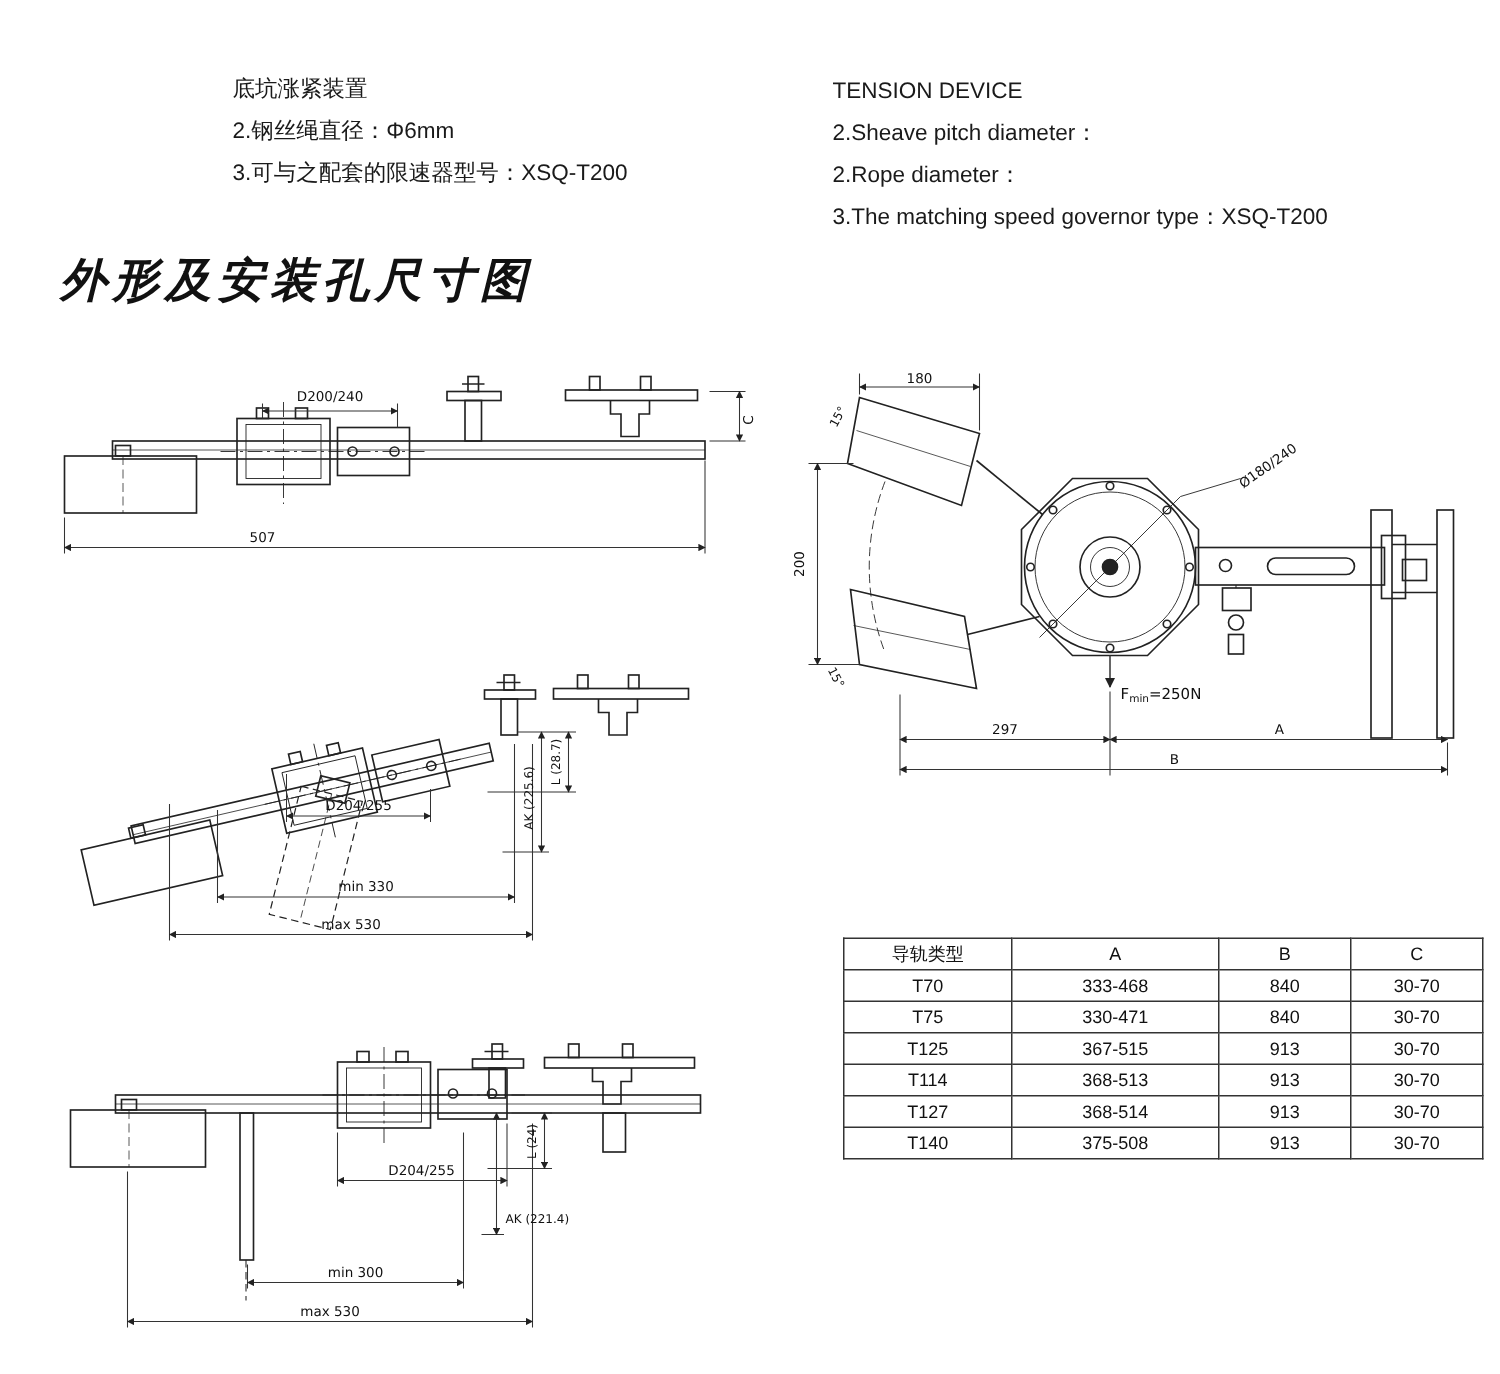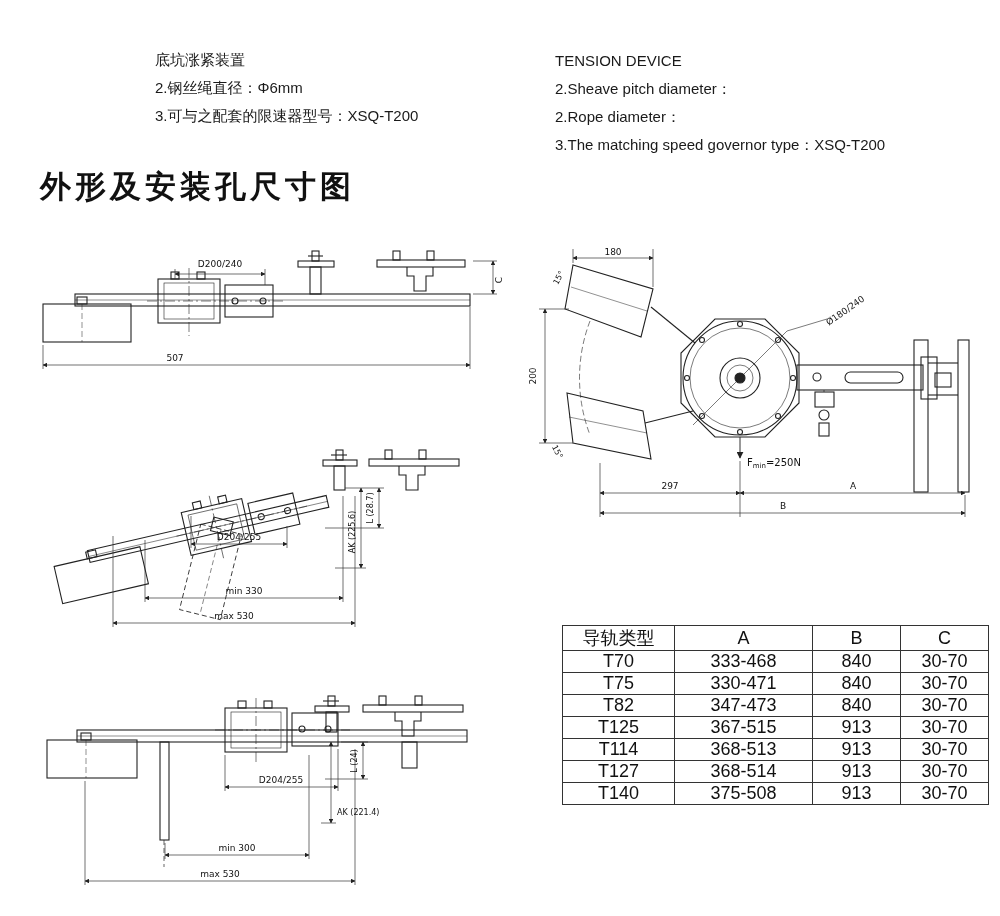--- a/index.html
+++ b/index.html
@@ -6,27 +6,27 @@
   html,body { background:#fff; }
   body {
     width:1000px; height:916px; position:relative; overflow:hidden;
     font-family:"Liberation Sans","DejaVu Sans",sans-serif; color:#1a1a1a;
   }
   .cn-specs { position:absolute; left:155px; top:18px; font-size:15px; line-height:28px;margin-top:28px; }
   .en-specs { position:absolute; left:555px; top:28px; font-size:15px; line-height:28px;margin-top:19px; }
   .section-title {
     position:absolute; left:40px; top:166px;
     font-family:"DejaVu Serif","Liberation Serif",serif;
-    font-weight:bold; font-size:31px; letter-spacing:4px; color:#111;
+    font-style:italic; font-weight:bold; font-size:31px; letter-spacing:4px; color:#111;
   }
   .drawing { position:absolute; }
   svg text { font-family:"DejaVu Sans","Liberation Sans",sans-serif; }
   table.spec {
     position:absolute; left:562px; top:625px; border-collapse:collapse;
-    font-size:18px; color:#111; table-layout:fixed;
+    font-size:12px; color:#111; table-layout:fixed;
   }
   .spec th, .spec td {
     border:1px solid #333; text-align:center; font-weight:normal;
     height:21px; padding:0 4px; white-space:nowrap;
   }
   .spec .c0 { width:112px; } .spec .c1 { width:138px; }
   .spec .c2 { width:88px; }  .spec .c3 { width:88px; }
 </style>
 </head>
 <body>
@@ -243,26 +243,20 @@
       <td>840</td>
       <td>30-70</td>
     </tr>
     <tr>
       <td>T75</td>
       <td>330-471</td>
       <td>840</td>
       <td>30-70</td>
     </tr>
     <tr>
-      <td>T82</td>
-      <td>347-473</td>
-      <td>840</td>
-      <td>30-70</td>
-    </tr>
-    <tr>
       <td>T125</td>
       <td>367-515</td>
       <td>913</td>
       <td>30-70</td>
     </tr>
     <tr>
       <td>T114</td>
       <td>368-513</td>
       <td>913</td>
       <td>30-70</td>

